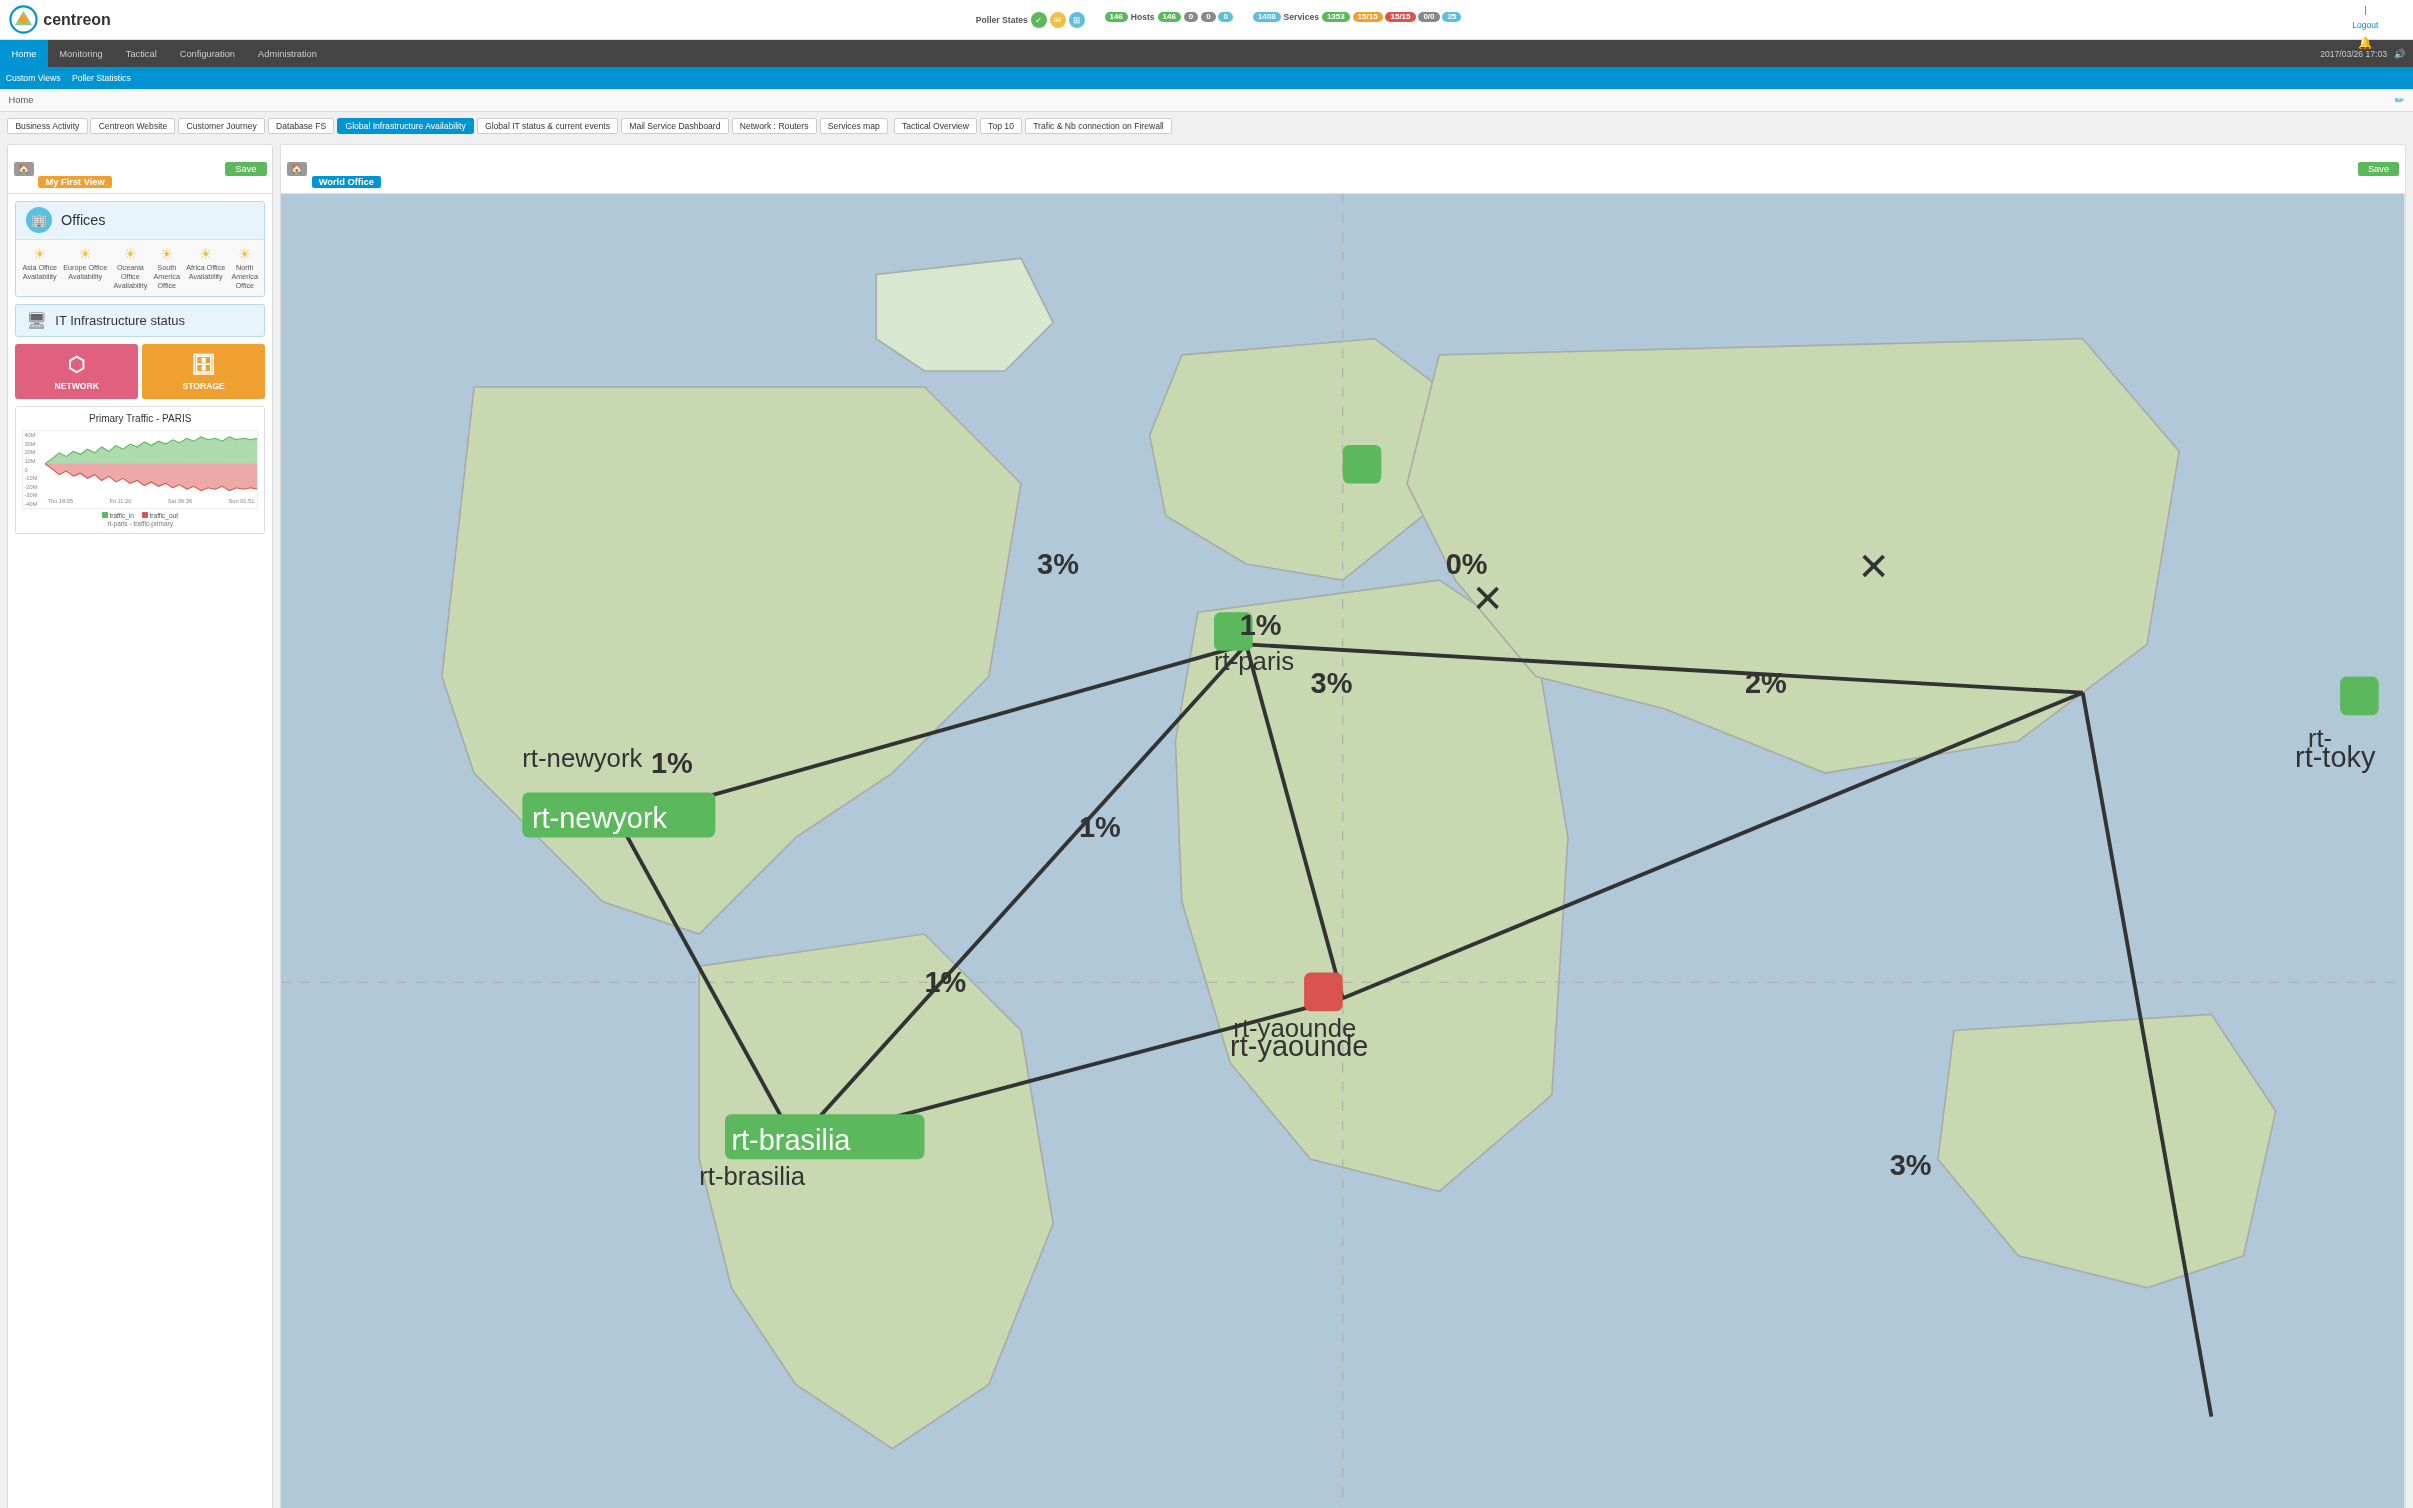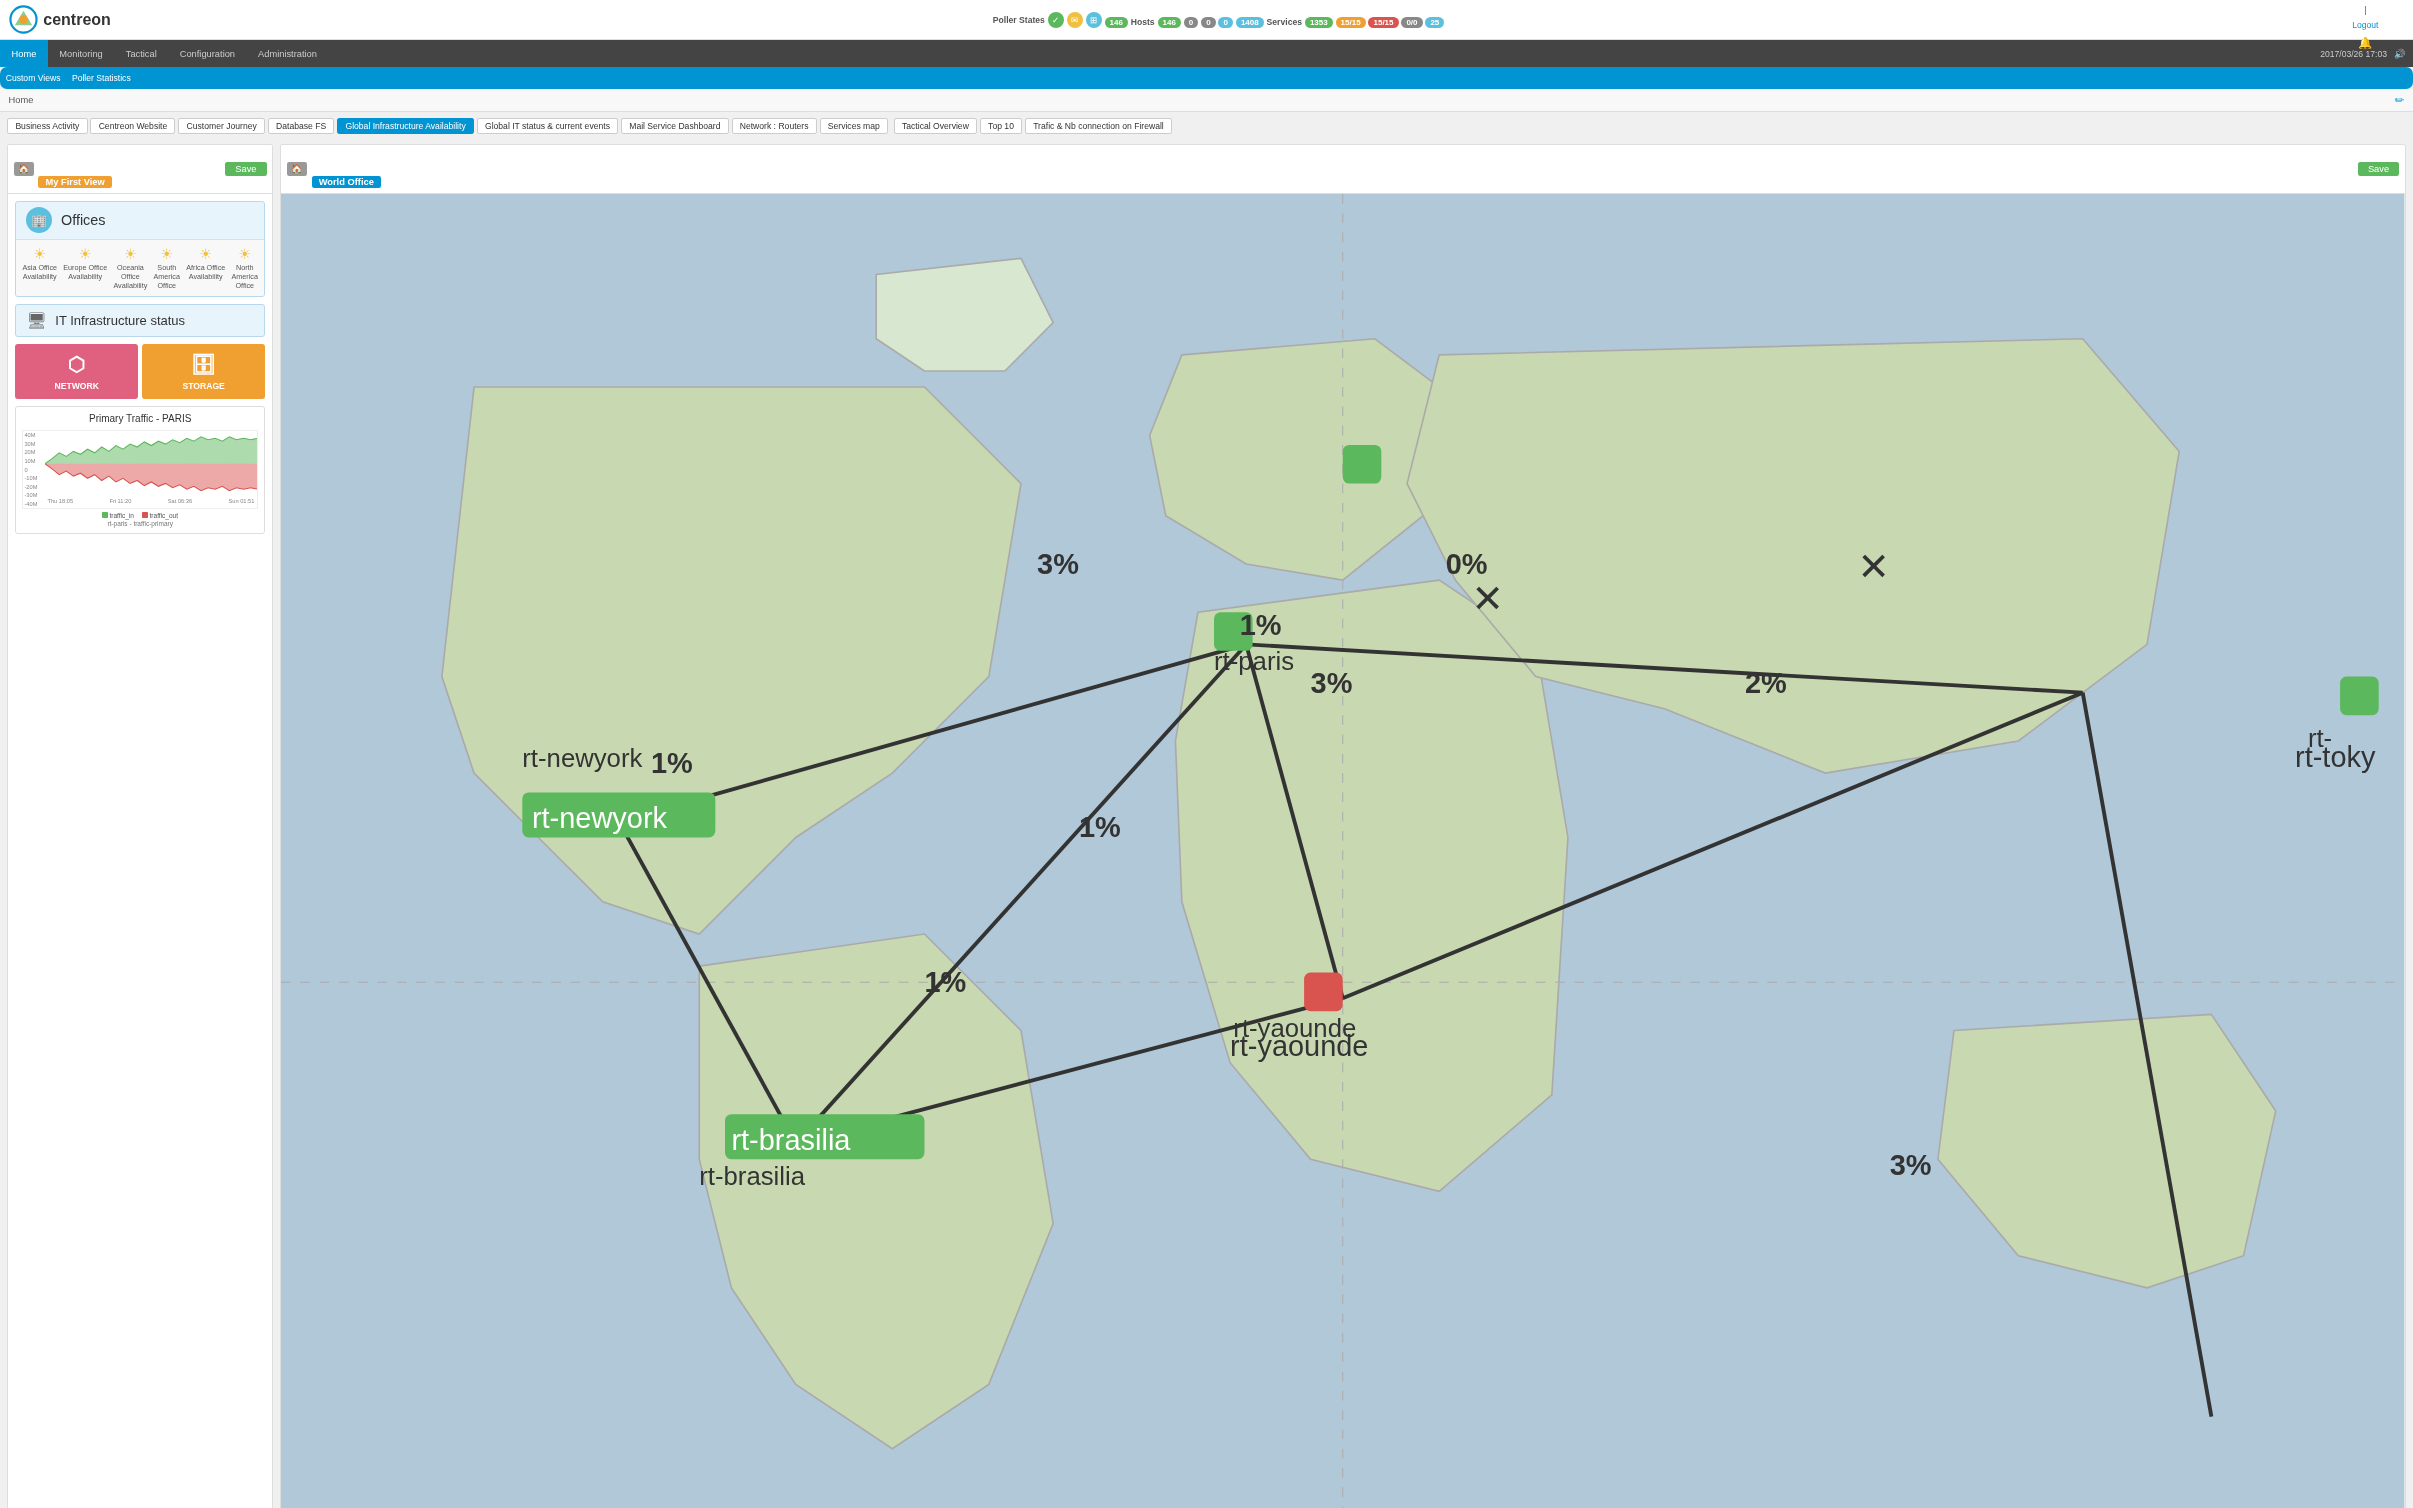--- a/index.html
+++ b/index.html
@@ -12,21 +12,21 @@
       display: flex;
       align-items: center;
       justify-content: space-between;
       padding: 4.3px 8.6px;
       height: 40px;
     }
     .logo-area { display: flex; align-items: center; gap: 5.7px; }
     .logo-icon { width: 29px; height: 29px; }
     .logo-text { font-size: 16px; font-weight: bold; color: #333; }
 
-    .status-bar { display: flex; align-items: flex-end; gap: 3px; font-size: 8.6px; }
+    .status-bar { display: flex; align-items: flex-start; gap: 20px; font-size: 8.6px; }
     .status-group { display: flex; align-items: center; gap: 2.9px; }
     .status-label { color: #555; font-weight: bold; }
     .badge {
       display: inline-block;
       border-radius: 7.2px;
       padding: 0.7px 5px;
       font-size: 8px;
       font-weight: bold;
       color: #fff;
     }
@@ -68,21 +68,20 @@
     .nav-sound { color: #ccc; padding-right: 7.2px; cursor: pointer; }
 
     
     .sub-nav {
       background: #0094d2;
       display: flex;
       align-items: center;
       height: 21.5px;
       padding: 0 5.7px;
       gap: 11.5px;
-      border-radius: 7px;
     }
     .sub-nav a {
       color: #fff;
       text-decoration: none;
       font-size: 8.6px;
     }
 
     
     .breadcrumb-bar {
       background: #f8f8f8;

